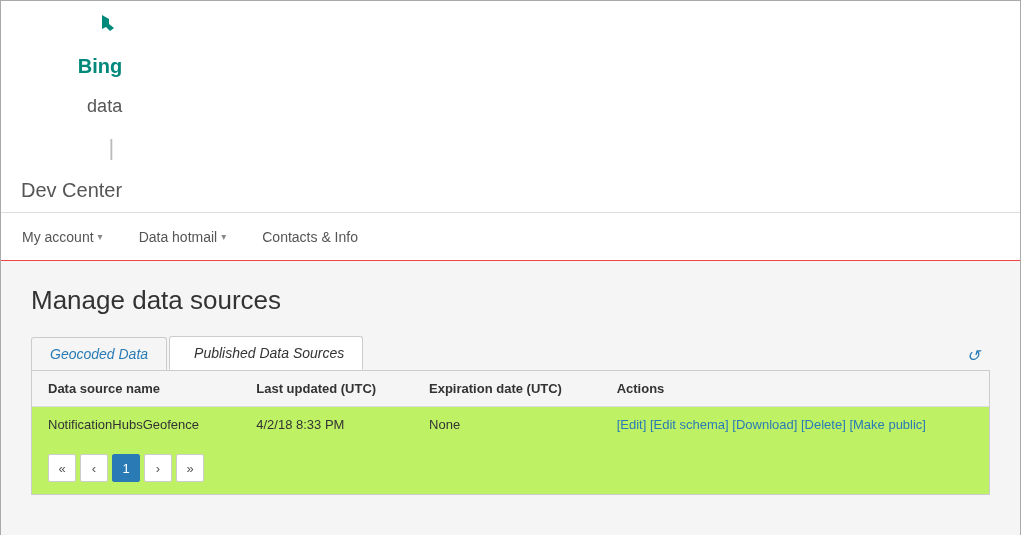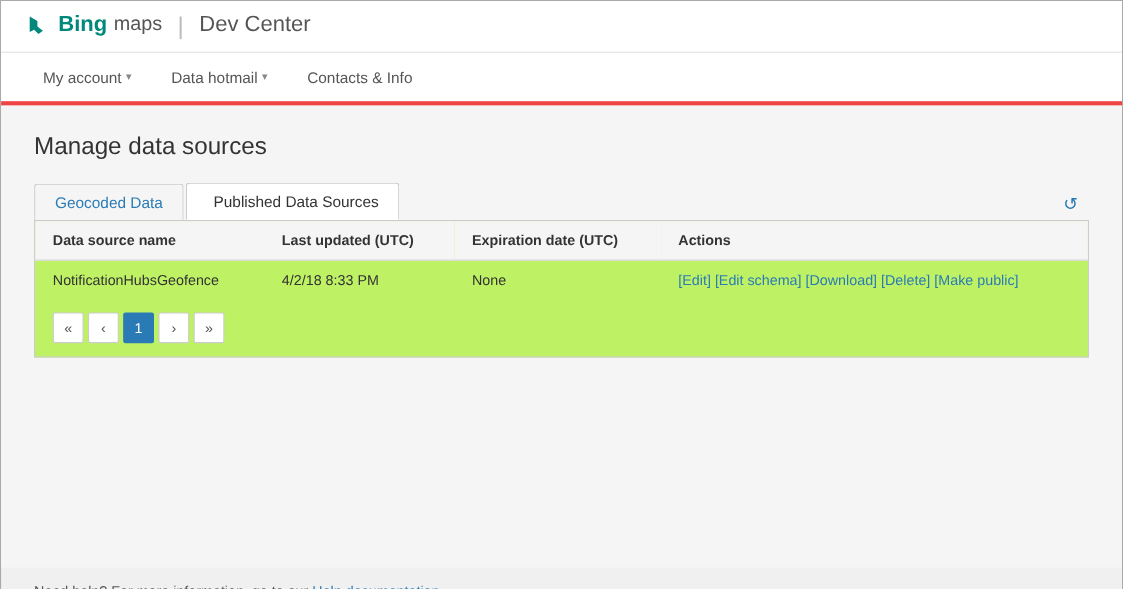--- a/index.html
+++ b/index.html
@@ -20,25 +20,26 @@
     }
     .top-bar {
       background: #fff;
       border-bottom: 1px solid #ddd;
       padding: 10px 20px;
       display: flex;
       align-items: center;
     }
     .logo {
       display: flex;
-      align-items: flex-start;
-      gap: 6px;
+      align-items: flex-end;
+      gap: 18px;
       font-size: 18px;
       color: #333;
       font-weight: 300;
+      flex-direction: column;
     }
     .logo-bing {
       color: #00897b;
       font-weight: bold;
       font-size: 20px;
     }
     .logo-maps {
       color: #555;
       font-size: 18px;
     }
@@ -52,22 +53,22 @@
       color: #555;
       font-size: 20px;
     }
     
     .bing-icon {
       width: 26px;
       height: 26px;
     }
     .nav-bar {
       background: #fff;
-      border-bottom: 4px solid #ef4444;
-      padding: 0 20px;
+      border-bottom: 1px solid #ef4444;
+      padding: 0 3px;
       display: flex;
       align-items: center;
       height: 48px;
     }
     .nav-items {
       display: flex;
       align-items: center;
       flex: 1;
       gap: 0;
     }
@@ -99,21 +100,21 @@
     .nav-signout {
       color: #555;
       cursor: pointer;
     }
     .main-content {
       padding: 24px 30px;
       background: #f5f5f5;
       min-height: 420px;
     }
     .page-title {
-      font-size: 22px;
+      font-size: 26px;
       font-weight: 300;
       color: #333;
       margin-bottom: 20px;
     }
     .tabs {
       display: flex;
       align-items: flex-end;
       border-bottom: none;
       margin-bottom: 0;
     }
@@ -209,39 +210,40 @@
       color: #555;
     }
     .help-section a {
       color: #2a7bb5;
       text-decoration: none;
     }
     .tabs-row {
       display: flex;
       align-items: flex-end;
       position: relative;
+      font-style: italic;
     }
     .refresh-icon-wrap {
       margin-left: auto;
       padding-bottom: 6px;
       padding-right: 6px;
     }
   </style>
 </head>
 <body>
 
 <div class="window">
 
   <div class="top-bar">
     <div class="logo">
       <svg class="bing-icon" viewBox="0 0 26 26" fill="none" xmlns="http://www.w3.org/2000/svg">
         <path d="M6 4 L6 18 L10 16 L14 20 L18 17 L13 13 L13 8 Z" fill="#00897b"></path>
       </svg>
       <span class="logo-bing">Bing</span>
-      <span class="logo-maps">maps</span>
+      <span class="logo-maps">data</span>
       <span class="logo-divider">|</span>
       <span class="logo-dev">Dev Center</span>
     </div>
   </div>
 
   <div class="nav-bar">
     <div class="nav-items">
       <div class="nav-item">
         <span>My account</span>
         <span class="caret">▾</span>

